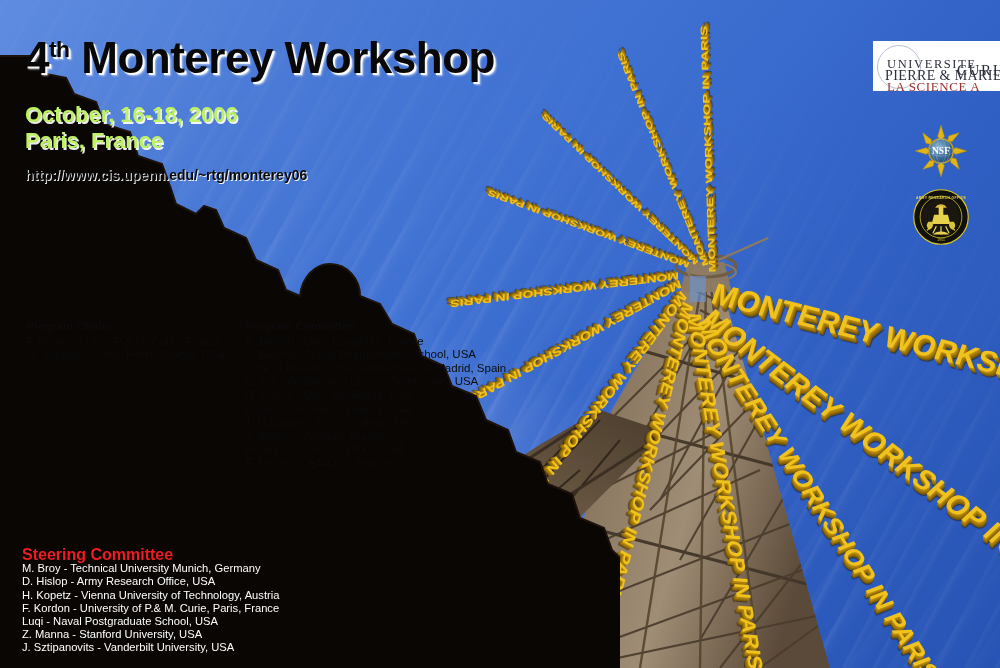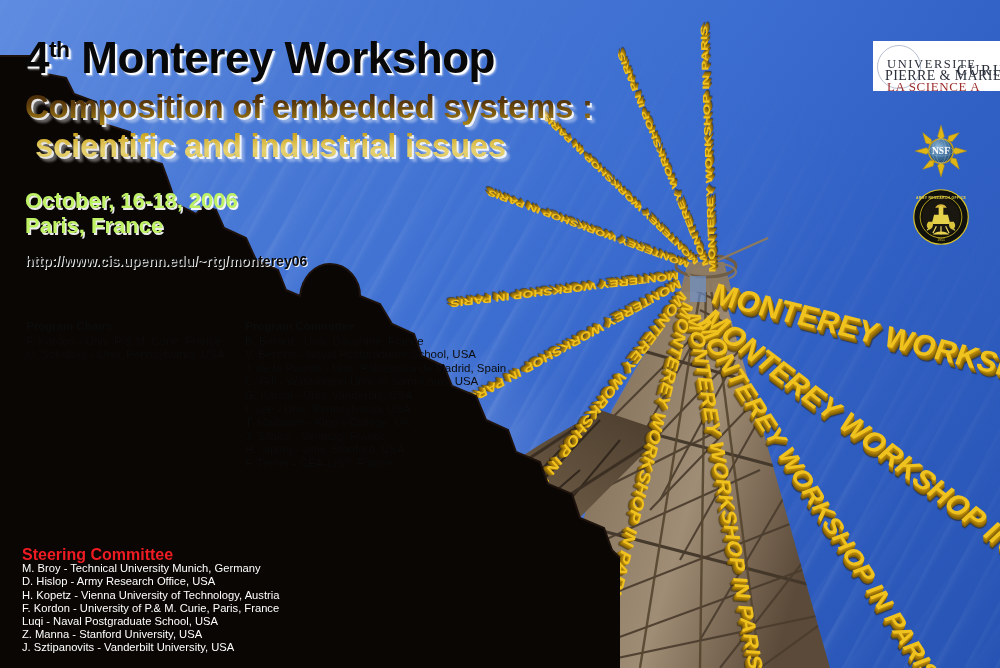--- a/index.html
+++ b/index.html
@@ -263,24 +263,20 @@
                C302,250 314,236 330,236 C348,236 360,252 360,268
                L380,276 L392,296 L414,306 L422,328 L444,338 L452,358
                L476,368 L486,392 L508,402 L516,424 L540,434 L548,456
                L572,466 L580,490 L604,500 L612,522 L620,530" fill="none" stroke="#1d120c" stroke-width="2"></path>
     </svg>
   </div>
 
   <div class="hdr">
     <div class="t-main"><span>4</span><sup>th</sup><span> Monterey Workshop</span></div>
 
-    <div class="t-sub">
-      <span class="l1">Composition of embedded systems :</span>
-      <span class="l2">scientific and industrial issues</span>
-    </div>
 
     <div class="t-date">
       <div>October, 16-18, 2006</div>
       <div>Paris, France</div>
     </div>
 
     <div class="t-url">http://www.cis.upenn.edu/~rtg/monterey06</div>
   </div>
 
   <div class="col chairs">

